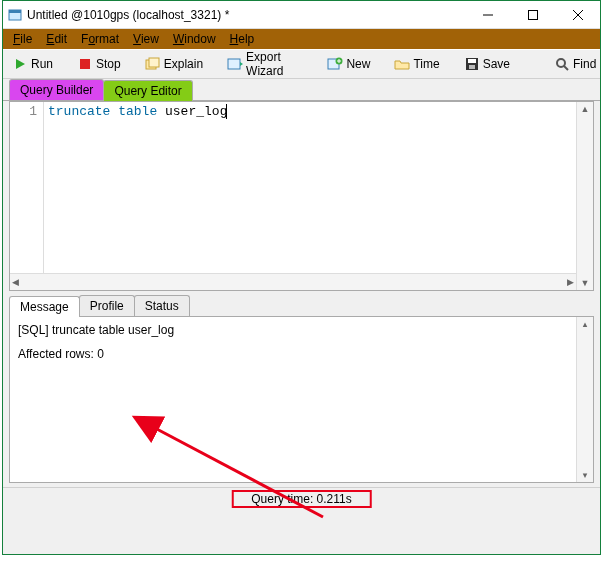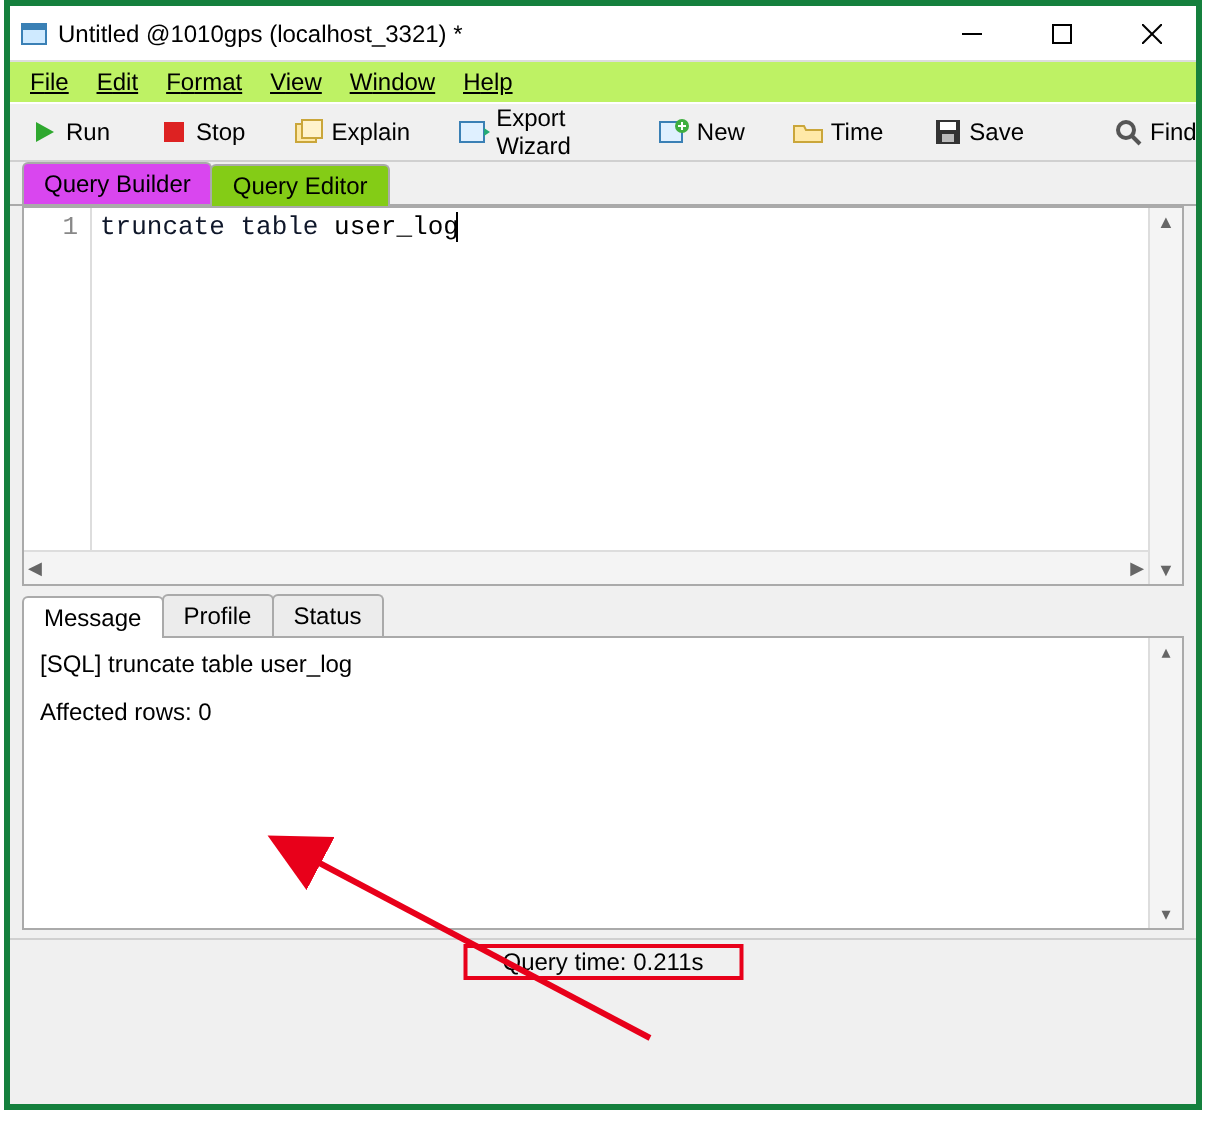--- a/index.html
+++ b/index.html
@@ -9,21 +9,21 @@
     font-size: 12px;
     background: #fff;
     width: 603px;
     height: 561px;
     overflow: hidden;
   }
   .window {
     width: 599px;
     height: 555px;
     margin: 0 auto;
-    border: 3px solid #15803d;
+    border: 1px solid #15803d;
     background: #f0f0f0;
     display: flex;
     flex-direction: column;
     position: relative;
   }
   
   .titlebar {
     height: 28px;
     background: #fff;
     display: flex;
@@ -39,26 +39,25 @@
   .titlebar .title { flex: 1; font-size: 12px; color:#000; }
   .win-btns { display:flex; height:100%; }
   .win-btn {
     width: 45px; height:100%;
     display:flex;align-items:center;justify-content:center;
     font-size:12px;color:#000;
   }
   
   .menubar {
     height:20px;
-    background:#bef264;
+    background:#a16207;
     display:flex;
     align-items:center;
     padding: 0 4px;
     gap:2px;
-    text-decoration:underline;
   }
   .menu-item { padding: 1px 6px; cursor:default; }
   .menu-item .ul { text-decoration: underline; }
   
   .toolbar {
     height:30px;
     background:#f0f0f0;
     border-top:1px solid #fff;
     border-bottom:1px solid #d0d0d0;
     display:flex;
@@ -123,21 +122,21 @@
     padding:2px 6px 0 0;
   }
   .code {
     flex:1;
     font-family: Consolas, "Courier New", monospace;
     font-size:13px;
     padding:2px 4px;
     white-space:pre;
     position:relative;
   }
-  .kw { color:#0f172a; }
+  .kw { color:#0369a1; }
   .caret {
     display:inline-block;
     width:1px;height:15px;
     background:#000;
     vertical-align:text-bottom;
     margin-left:-1px;
   }
   .editor .scroll-v {
     width:17px;
     border-left:1px solid #ddd;
@@ -170,21 +169,21 @@
     border-bottom:none;
     border-top-left-radius:3px;border-top-right-radius:3px;
     margin-right:-1px;
     cursor:default;
   }
   .rtab.active { background:#fff; position:relative; top:1px; z-index:2;}
   .rbody {
     background:#fff;
     border:1px solid #aaa;
     border-top:none;
-    height:146px;
+    height:166px;
     padding:6px 8px;
     font-size:12px;
     position:relative;
   }
   .rbody .line { margin:0 0 2px 0; }
   .rbody .scroll-v2 {
     position:absolute; right:0;top:0;bottom:0;width:17px;
     border-left:1px solid #ddd;background:#f4f4f4;
     display:flex;flex-direction:column;justify-content:space-between;align-items:center;
   }

